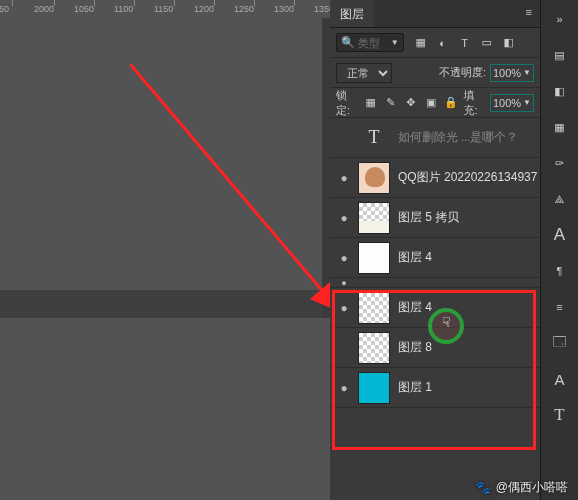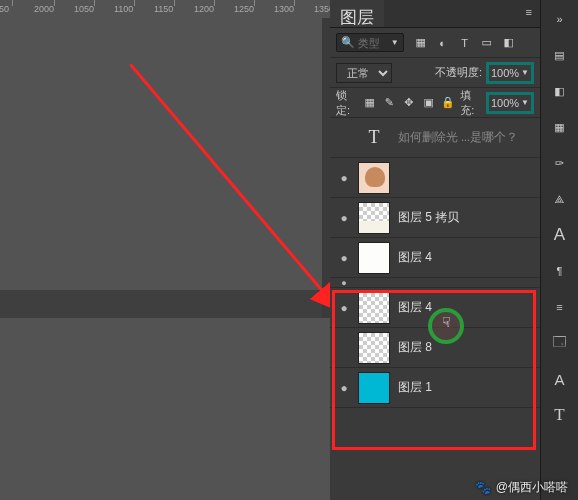--- a/index.html
+++ b/index.html
@@ -5,21 +5,21 @@
 * { margin: 0; padding: 0; box-sizing: border-box; font-family: "Microsoft YaHei", Arial, sans-serif; }
 body { width: 578px; height: 500px; background: #535353; position: relative; overflow: hidden; color: #ccc; font-size: 11px; }
 .canvas-area { position: absolute; left: 0; top: 0; width: 330px; height: 500px; background: #535353; }
 .ruler { position: absolute; top: 0; left: 0; width: 330px; height: 18px; background: #535353; display: flex; }
 .ruler-mark { position: absolute; top: 0; height: 14px; font-size: 9px; color: #aaa; }
 .ruler-mark::before { content: ''; position: absolute; top: 0; left: 50%; width: 1px; height: 6px; background: #888; }
 .ruler-mark span { position: relative; top: 4px; left: -10px; }
 .red-arrow { position: absolute; top: 64px; left: 130px; pointer-events: none; }
 .panels { position: absolute; right: 38px; top: 0; width: 210px; height: 500px; background: #3a3a3a; display: flex; flex-direction: column; }
 .panel-tabs { height: 28px; background: #323232; display: flex; border-bottom: 1px solid #1a1a1a; }
-.tab { padding: 6px 10px; font-size: 17px; color: #aaa; cursor: pointer; text-align: right; }
+.tab { padding: 6px 10px; font-size: 12px; color: #aaa; cursor: pointer; text-align: right; }
 .tab.active { background: #3a3a3a; color: #ddd; }
 .flyout { margin-left: auto; padding: 6px 8px; }
 .panel-row { height: 30px; display: flex; align-items: center; padding: 0 6px; gap: 4px; border-bottom: 1px solid #2a2a2a; }
 .search-type { display: flex; align-items: center; background: #2d2d2d; border: 1px solid #1a1a1a; border-radius: 2px; padding: 2px 4px; gap: 3px; }
 .search-type input { background: transparent; border: none; color: #ccc; width: 30px; outline: none; font-size: 11px; }
 select { background: #3a3a3a; color: #ccc; border: 1px solid #222; font-size: 11px; padding: 2px 6px; }
 .icon-sm { width: 16px; height: 14px; display: inline-flex; align-items: center; justify-content: center; color: #ccc; }
 .filter-icons { display: flex; gap: 4px; margin-left: 4px; }
 .lock-row .icon-sm, .filter-icons .icon-sm { width: 18px; }
 .lock-row { font-size: 11px; }
@@ -41,21 +41,21 @@
 .right-tools .tool { width: 26px; height: 26px; display: flex; align-items: center; justify-content: center; color: #ccc; cursor: pointer; }
 .red-box { position: absolute; border: 3px solid #f22; pointer-events: none; }
 .green-circle { position: absolute; width: 36px; height: 36px; border: 4px solid #2a9c3a; border-radius: 50%; background: rgba(100,70,70,0.5); pointer-events: none; }
 .cursor-hand { position: absolute; font-size: 14px; color: #fff; }
 .watermark { position: absolute; bottom: 4px; right: 10px; font-size: 12px; color: #eee; text-shadow: 0 0 3px #000; display: flex; align-items: center; gap: 4px; }
 .watermark .paw { font-size: 13px; }
 .canvas-content { position: absolute; left: 0; top: 18px; width: 323px; height: 272px; background: #535353; }
 .canvas-below { position: absolute; left: 0; top: 290px; width: 323px; height: 28px; background: #3f3f3f; }
 .scroll-corner { position: absolute; right: 0; top: 18px; width: 8px; height: 300px; background: #3a3a3a; }
 .label-inline { font-size: 11px; color: #ccc; }
-.pct { background: #3a3a3a; border: 3px solid #0f766e; padding: 2px 2px; font-size: 11px; display: flex; align-items: center; gap: 2px; }
+.pct { background: #3a3a3a; border: 1px solid #0f766e; padding: 2px 2px; font-size: 11px; display: flex; align-items: center; gap: 2px; }
 .pct .dd { font-size: 8px; }
 </style>
 </head>
 <body>
 
 <div class="canvas-area">
   <div class="ruler">
     <div class="ruler-mark" style="left:4px"><span>950</span></div>
     <div class="ruler-mark" style="left:44px"><span>2000</span></div>
     <div class="ruler-mark" style="left:84px"><span>1050</span></div>
@@ -126,20 +126,21 @@
 
   <div class="layers-list">
     <div class="layer dim">
       <div class="eye"></div>
       <div class="thumb text">T</div>
       <div class="layer-name">如何删除光 ...是哪个？</div>
     </div>
     <div class="layer">
       <div class="eye">●</div>
       <div class="thumb face"></div>
+      <div class="layer-name">QQ图片 20220226134937</div>
     </div>
     <div class="layer">
       <div class="eye">●</div>
       <div class="thumb partial"></div>
       <div class="layer-name">图层 5 拷贝</div>
     </div>
     <div class="layer">
       <div class="eye">●</div>
       <div class="thumb solid-white"></div>
       <div class="layer-name">图层 4</div>

